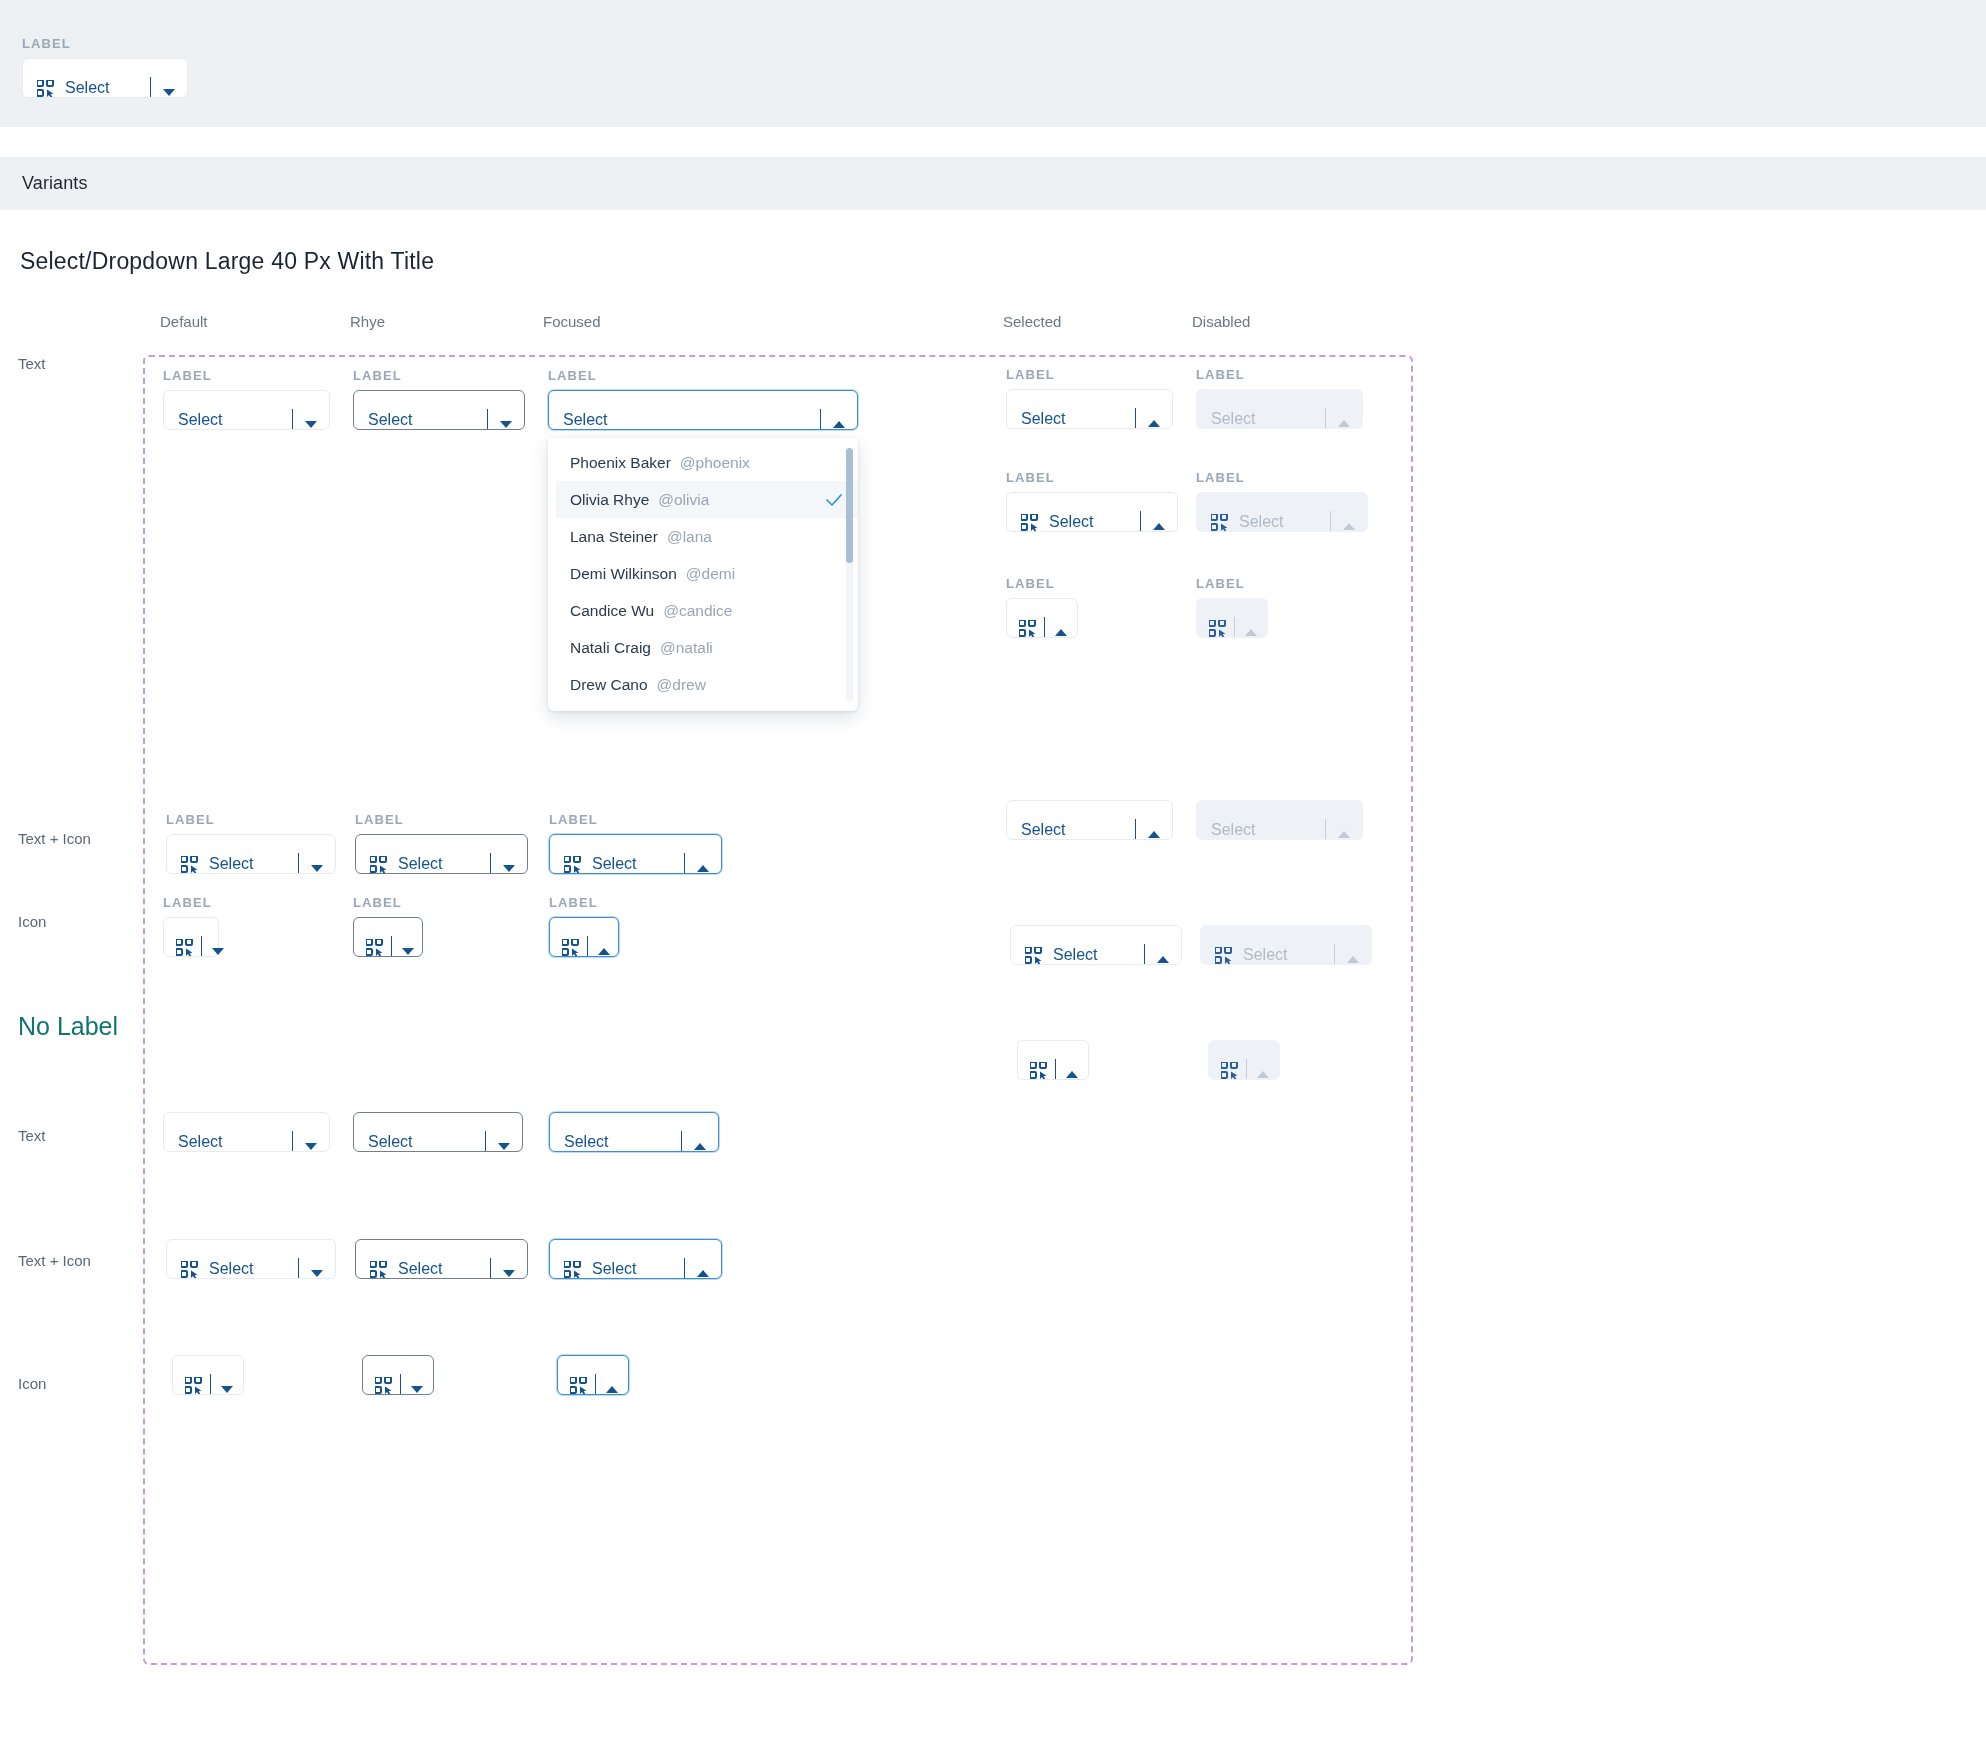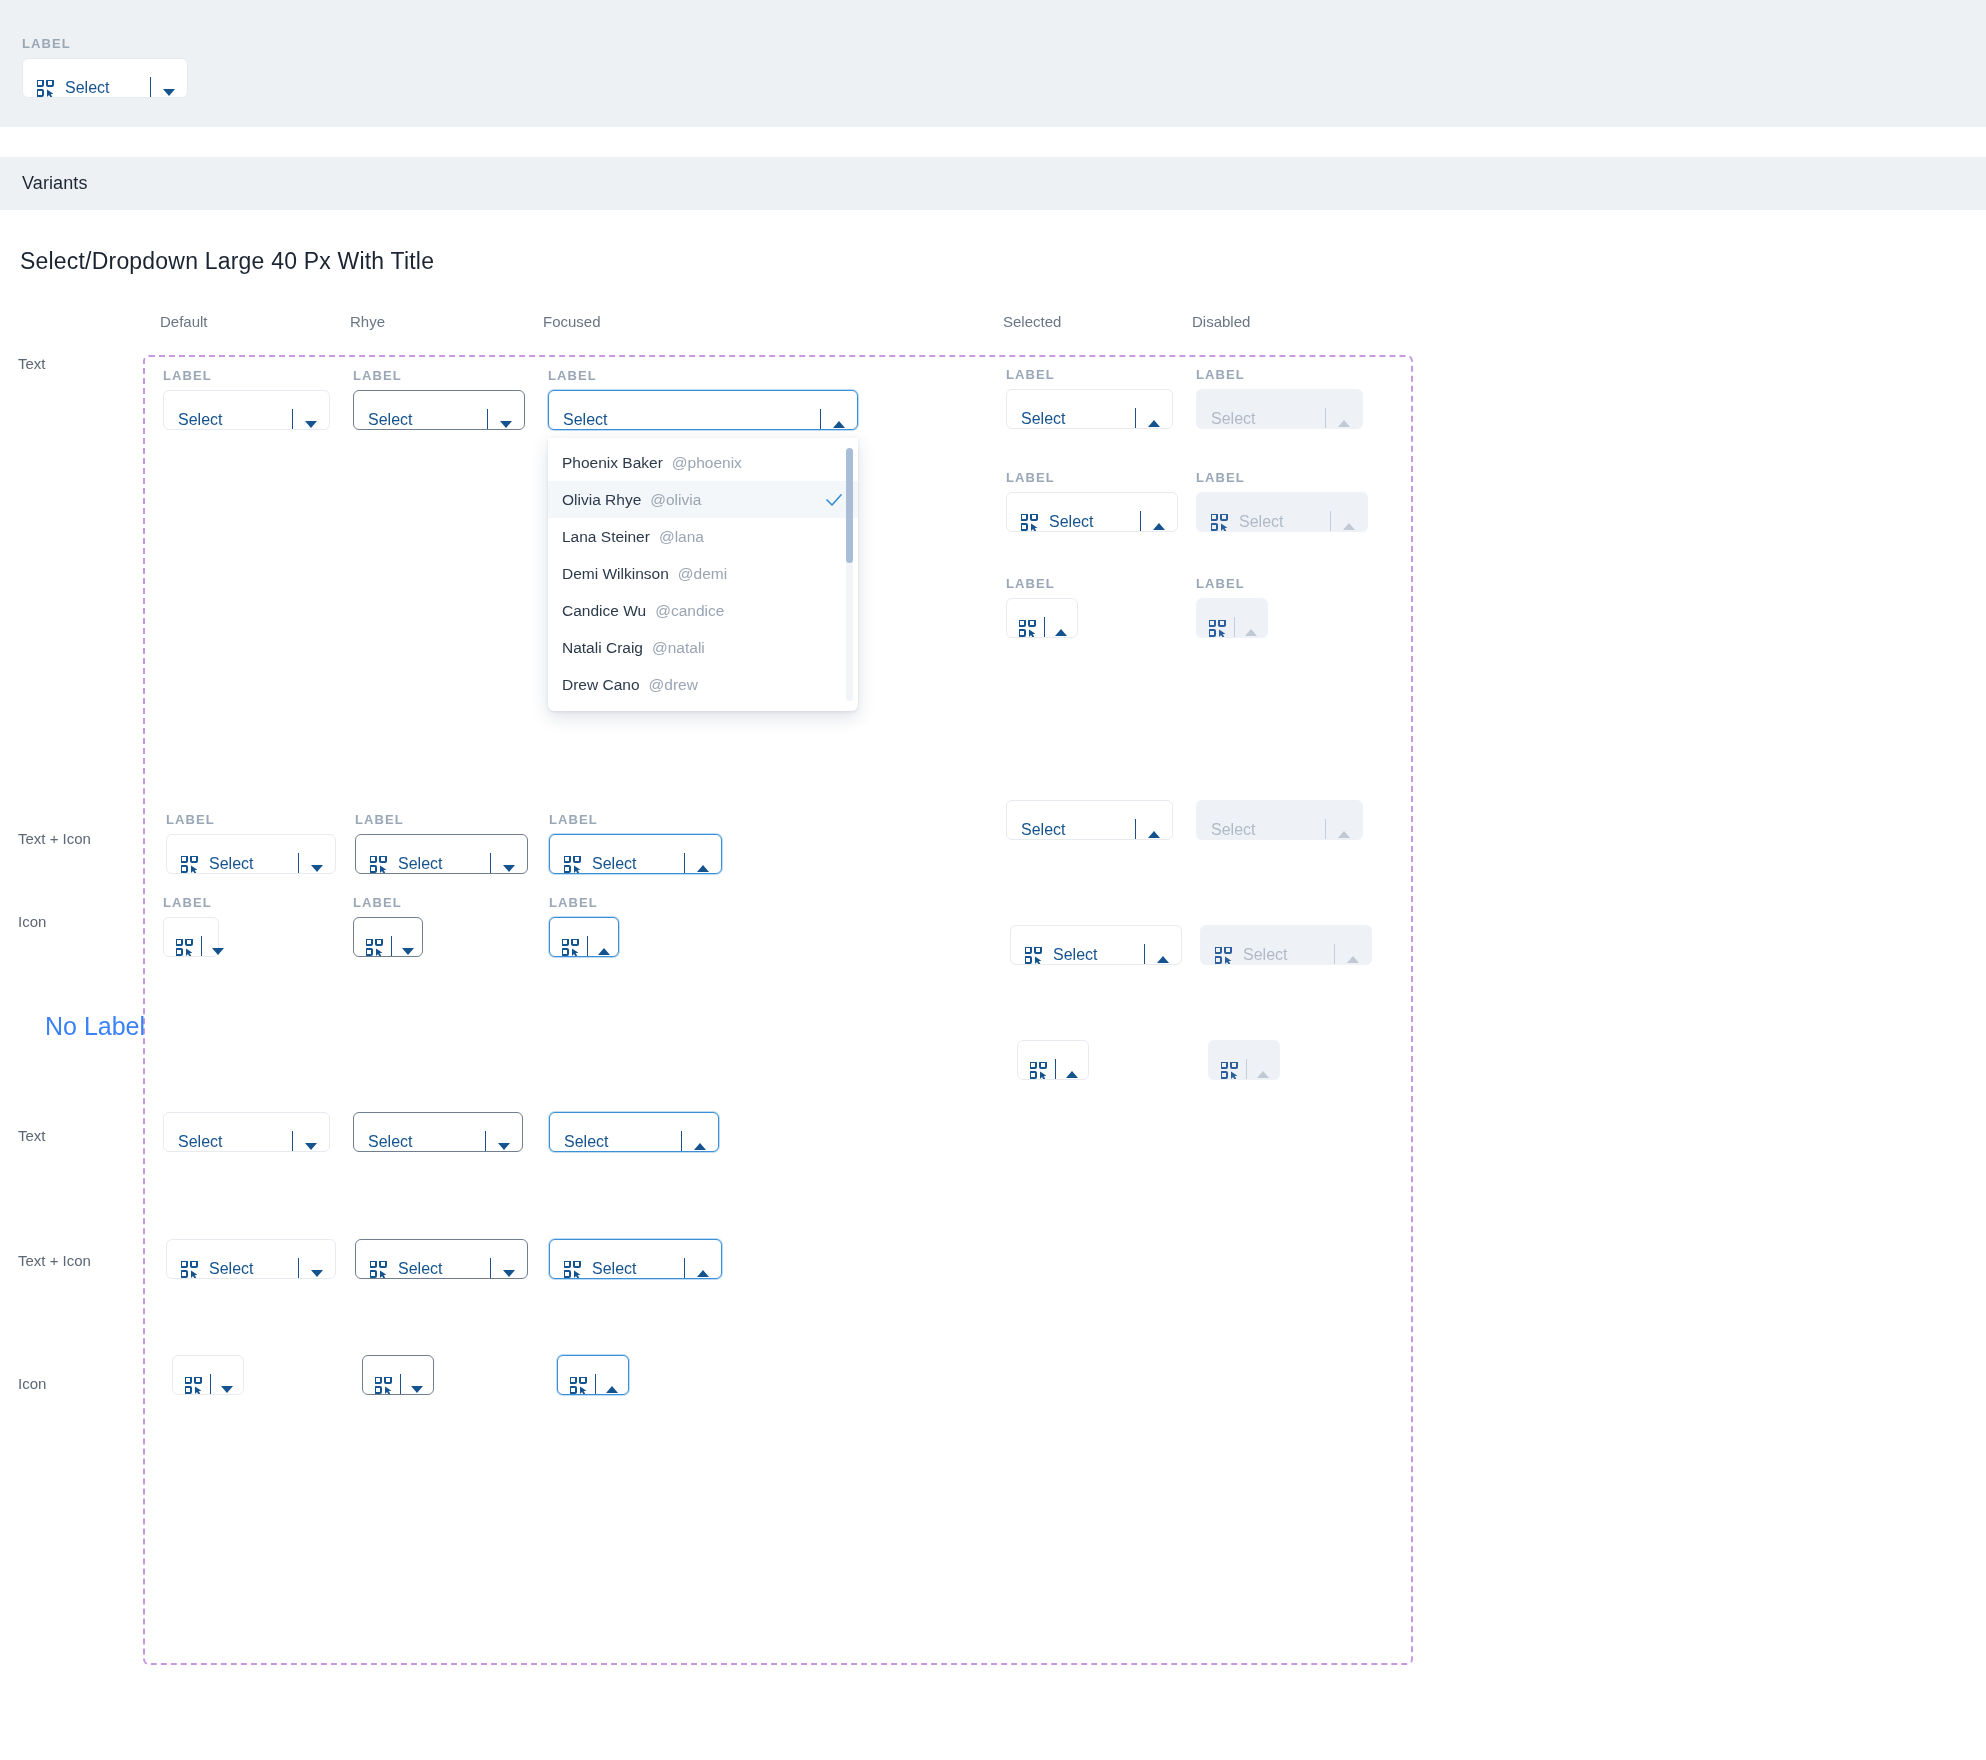--- a/index.html
+++ b/index.html
@@ -112,42 +112,42 @@
 
   .row-label {
     position: absolute;
     font-size: 15px;
     color: #5c6775;
   }
 
   .big-row-label {
     position: absolute;
     font-size: 25px;
-    color: #3b82f6;
-    margin-left: 27px;
+    color: #0f766e;
   }
 
   
   .menu {
     position: absolute;
     width: 310px;
     background: #ffffff;
     border-radius: 0 0 6px 6px;
     box-shadow: 0 6px 18px rgba(23,43,77,.14), 0 1px 3px rgba(23,43,77,.10);
     padding: 6px 0 8px 0;
     overflow: hidden;
   }
   .menu-item {
     display: flex;
     align-items: center;
     height: 37px;
     padding: 0 16px 0 14px;
     font-size: 15.5px;
     color: #2c3a4b;
     gap: 9px;
+    margin-left: 8px;
   }
   .menu-item.active { background: #f4f7fa; }
   .menu-item .handle { color: #9aa5b3; }
   .menu-item .check { margin-left: auto; color: #3b8fd6; display:inline-flex; }
   .menu-scrollbar {
     position: absolute;
     right: 5px;
     top: 10px;
     width: 7px;
     height: 115px;

